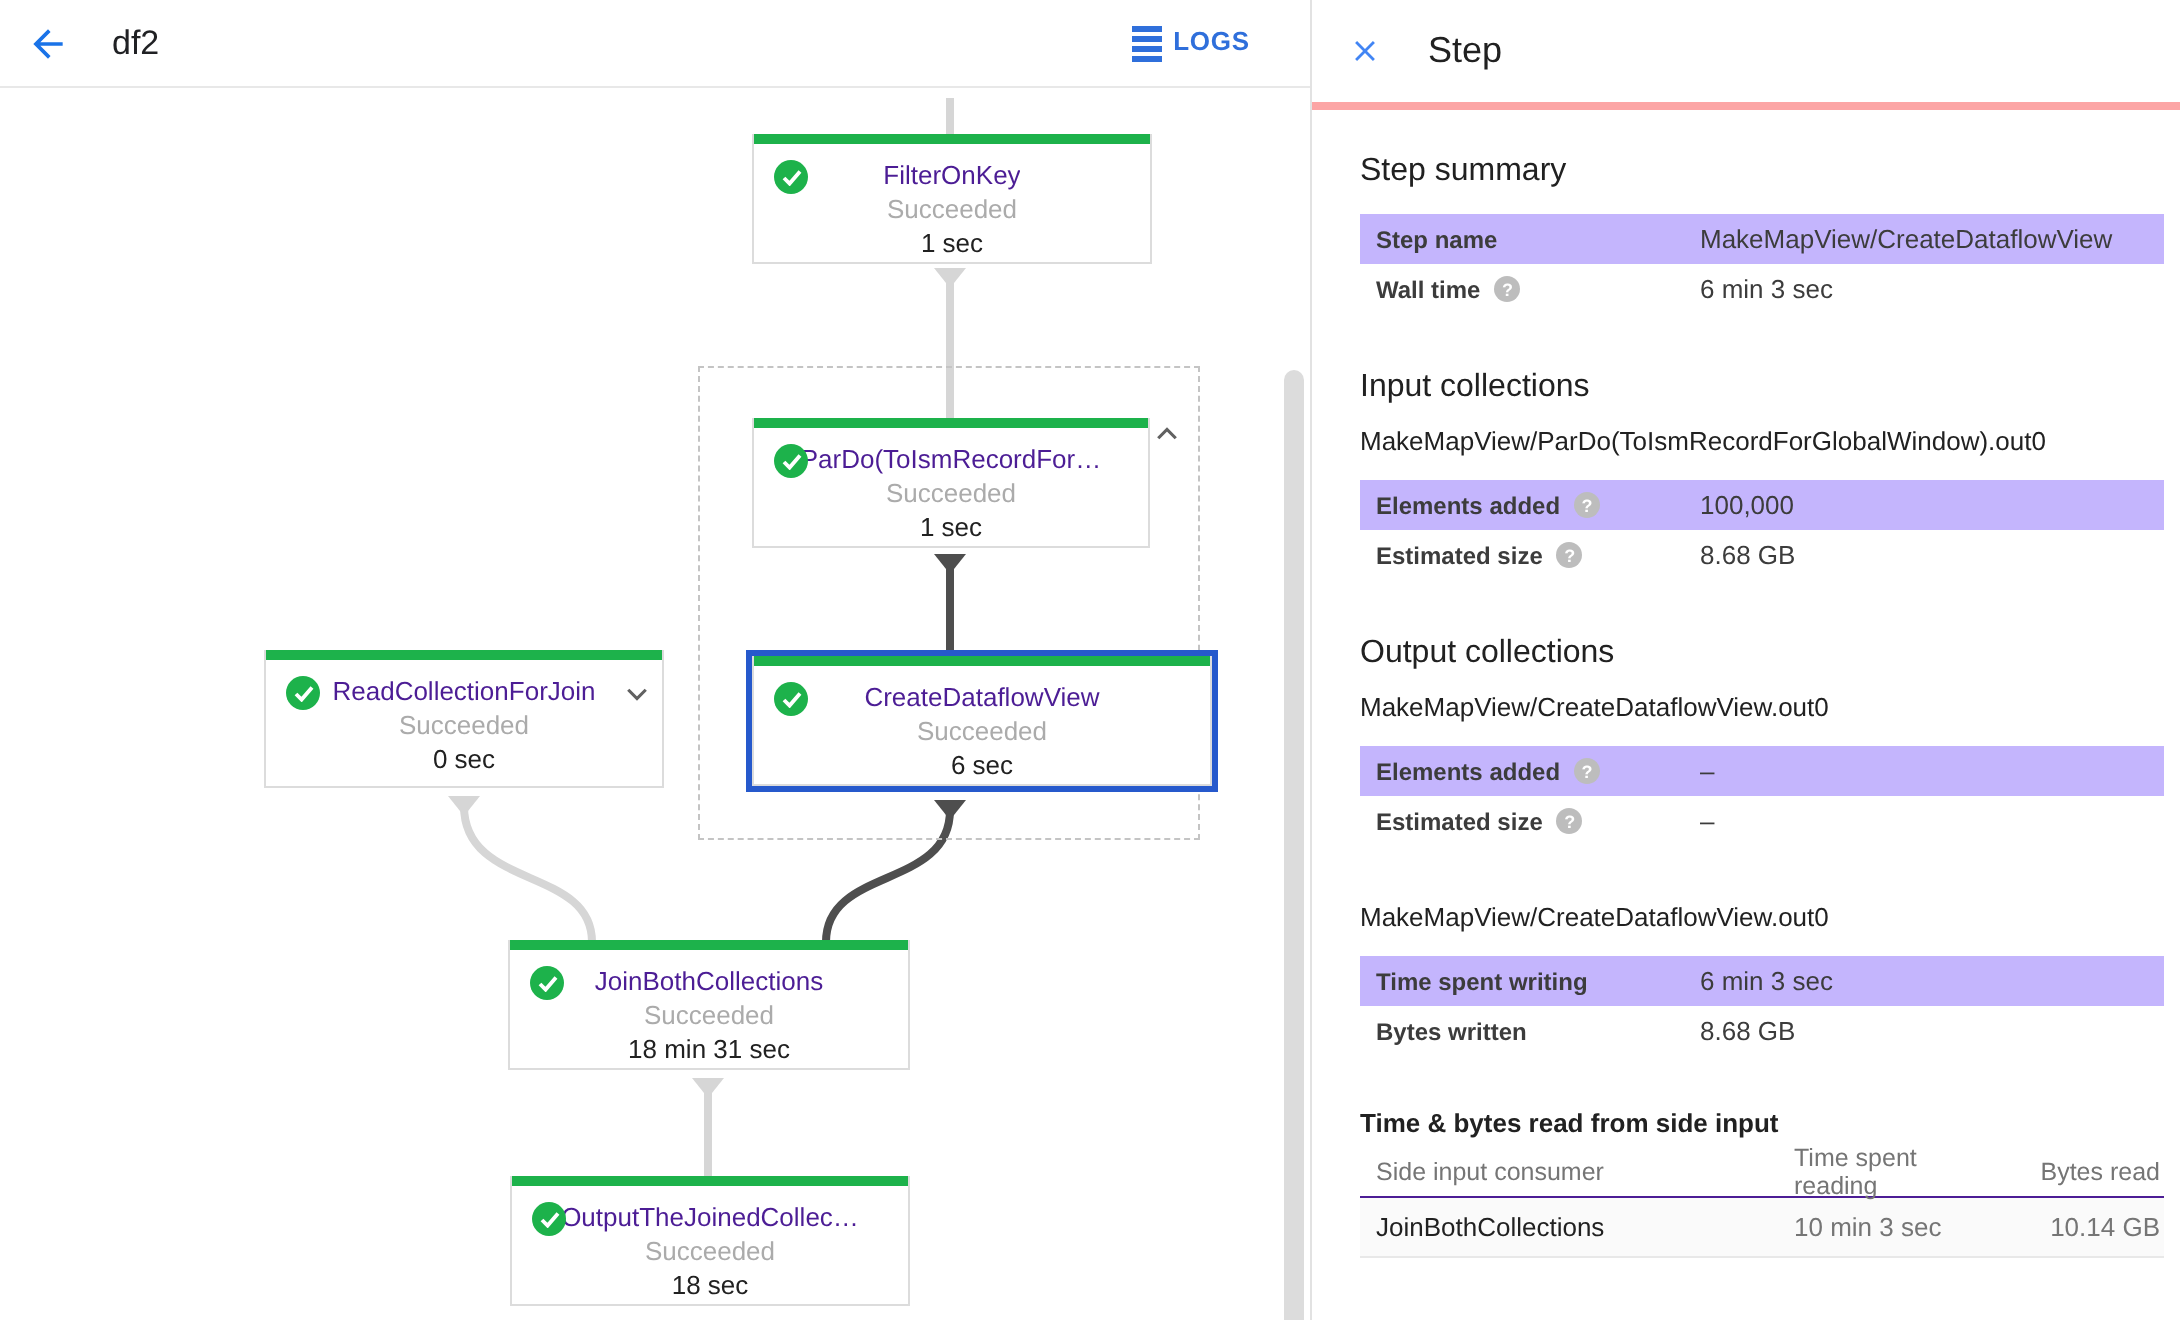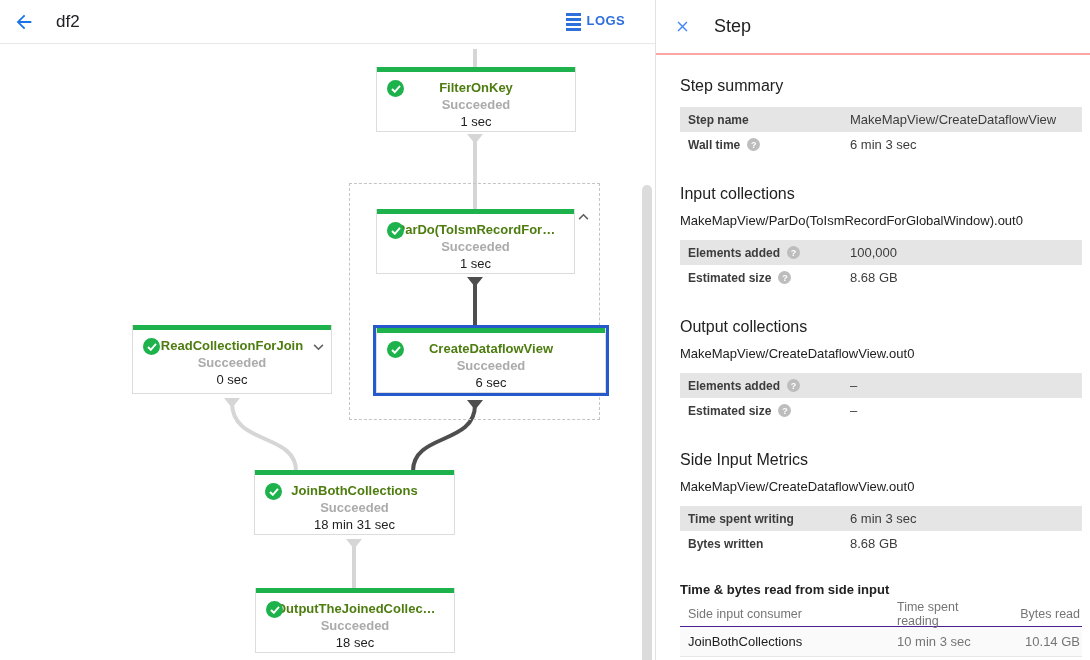--- a/index.html
+++ b/index.html
@@ -26,45 +26,45 @@
   .group-box { position:absolute; left:349px; top:183px; width:251px; height:237px;
     border:1px dashed #c4c4c4; z-index:2; }
   .group-label { position:absolute; top:6px; right:10px; display:flex; align-items:center;
     gap:20px; font-size:13px; color:#5f6368; cursor:pointer; background:transparent; border:none;margin-top:19px; }
 
   .node { position:absolute; width:200px; height:65px; background:#fff;
     border:1px solid #dcdcdc; border-top:none; z-index:3; cursor:pointer;
     display:flex; flex-direction:column; align-items:center; text-align:center; }
   .node .bar { width:100%; height:5px; background:#1db24b; flex:none; }
   .node.selected { box-shadow:0 0 0 3px #2659cc; }
-  .node .ntitle { font-size:13px; font-weight:bold; color:#4d7c0f; margin-top:7px; line-height:17px;
+  .node .ntitle { font-size:13px; font-weight:normal; color:#4c1d95; margin-top:7px; line-height:17px;
     white-space:nowrap; max-width:158px; overflow:hidden; }
-  .node .nstatus { font-size:13px; color:#ababab; line-height:17px;font-weight:bold; }
+  .node .nstatus { font-size:13px; color:#ababab; line-height:17px; }
   .node .ntime { font-size:13px; color:#212121; line-height:17px; }
   .check { position:absolute; left:10px; top:13px; width:17px; height:17px; border-radius:50%;
     background:#1db24b; color:#fff; display:flex; align-items:center; justify-content:center; }
   .node-chevron { position:absolute; right:7px; top:14px; background:none; border:none;
     color:#616161; cursor:pointer; }
 
   .vscroll { position:absolute; left:642px; top:185px; width:10px; height:475px;
     background:#dcdcdc; border-radius:5px 5px 0 0; z-index:6; cursor:pointer; }
 
   
   .panel { position:relative; width:434px; height:660px; background:#fff; overflow:hidden; }
-  .panel-header { height:55px; border-bottom:2px solid #fca5a5; display:flex; align-items:center; }
+  .panel-header { height:55px; border-bottom:4px solid #fca5a5; display:flex; align-items:center; }
   .close-btn { width:36px; height:36px; margin-left:8px; border:none; background:transparent;
     color:#4285f4; cursor:pointer; display:flex; align-items:center; justify-content:center; }
   .panel-title { font-size:18px; color:#212121; margin-left:14px; }
 
   .panel-body { padding:22px 8px 0 24px; }
   .sect-heading { font-size:16px; font-weight:400; color:#212121; }
   .collection-name { font-size:13px; color:#212121; margin-top:10px; }
   .rows { margin-top:12px; }
   .krow { display:flex; align-items:center; height:25px; padding-left:8px; font-size:12px; }
-  .krow.stripe { background:#e5e5e5; }
+  .krow.stripe { background:#c4b5fd; }
   .klabel { width:162px; flex:none; display:flex; align-items:center; gap:7px;
     font-weight:bold; color:#3c3c3c; }
   .kvalue { font-size:13px; color:#3c3c3c; font-weight:400; }
   .help { width:13px; height:13px; flex:none; border-radius:50%; background:#bdbdbd; color:#fff;
     font-size:9px; font-weight:bold; display:inline-flex; align-items:center; justify-content:center;
     border:none; cursor:pointer; }
   .section { margin-top:28px; }
   .section.first { margin-top:0; }
 
   .tbl-heading { font-size:13px; font-weight:bold; color:#212121; margin-top:26px; }
@@ -275,21 +275,20 @@
             <span class="klabel">
               <span>Estimated size</span>
               <button class="help">?</button>
             </span>
             <span class="kvalue">–</span>
           </div>
         </div>
       </div>
 
       <div class="section">
-        <div class="sect-heading">Side Input Metrics</div>
         <div class="collection-name">MakeMapView/CreateDataflowView.out0</div>
         <div class="rows">
           <div class="krow stripe">
             <span class="klabel">
                 <span>Time spent writing</span>
               </span>
             <span class="kvalue">6 min 3 sec</span>
           </div>
           <div class="krow">
             <span class="klabel">

